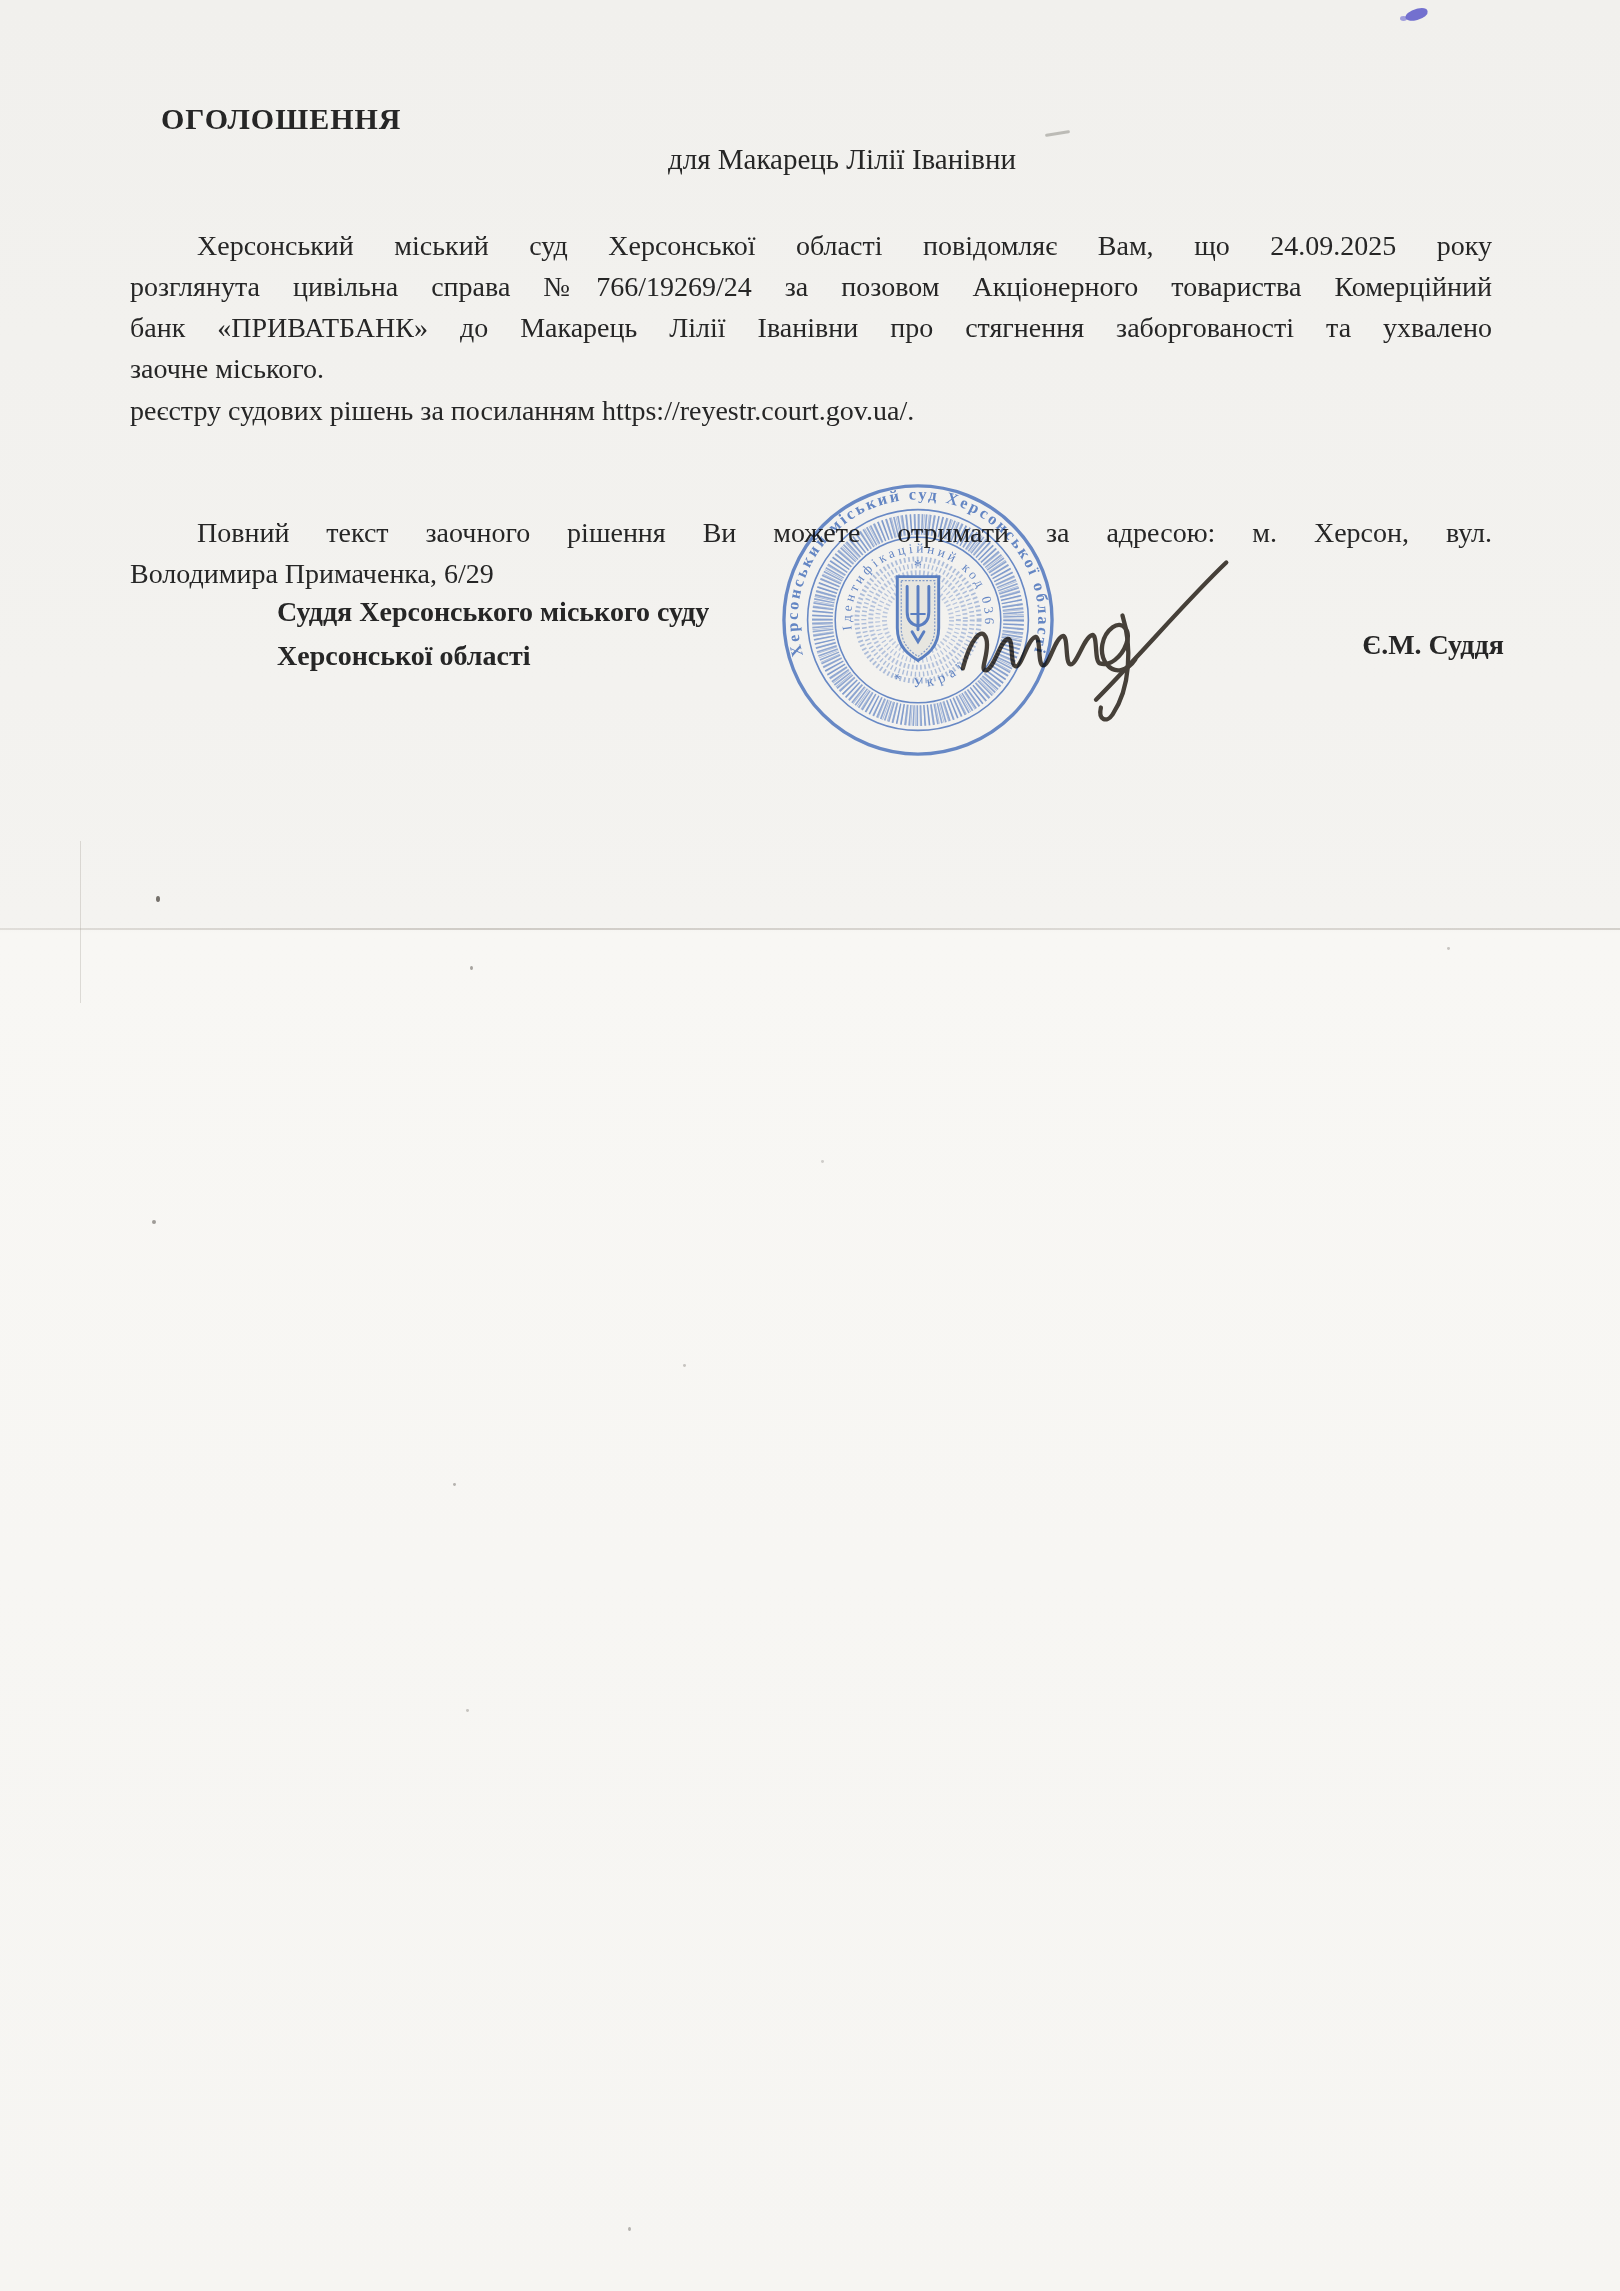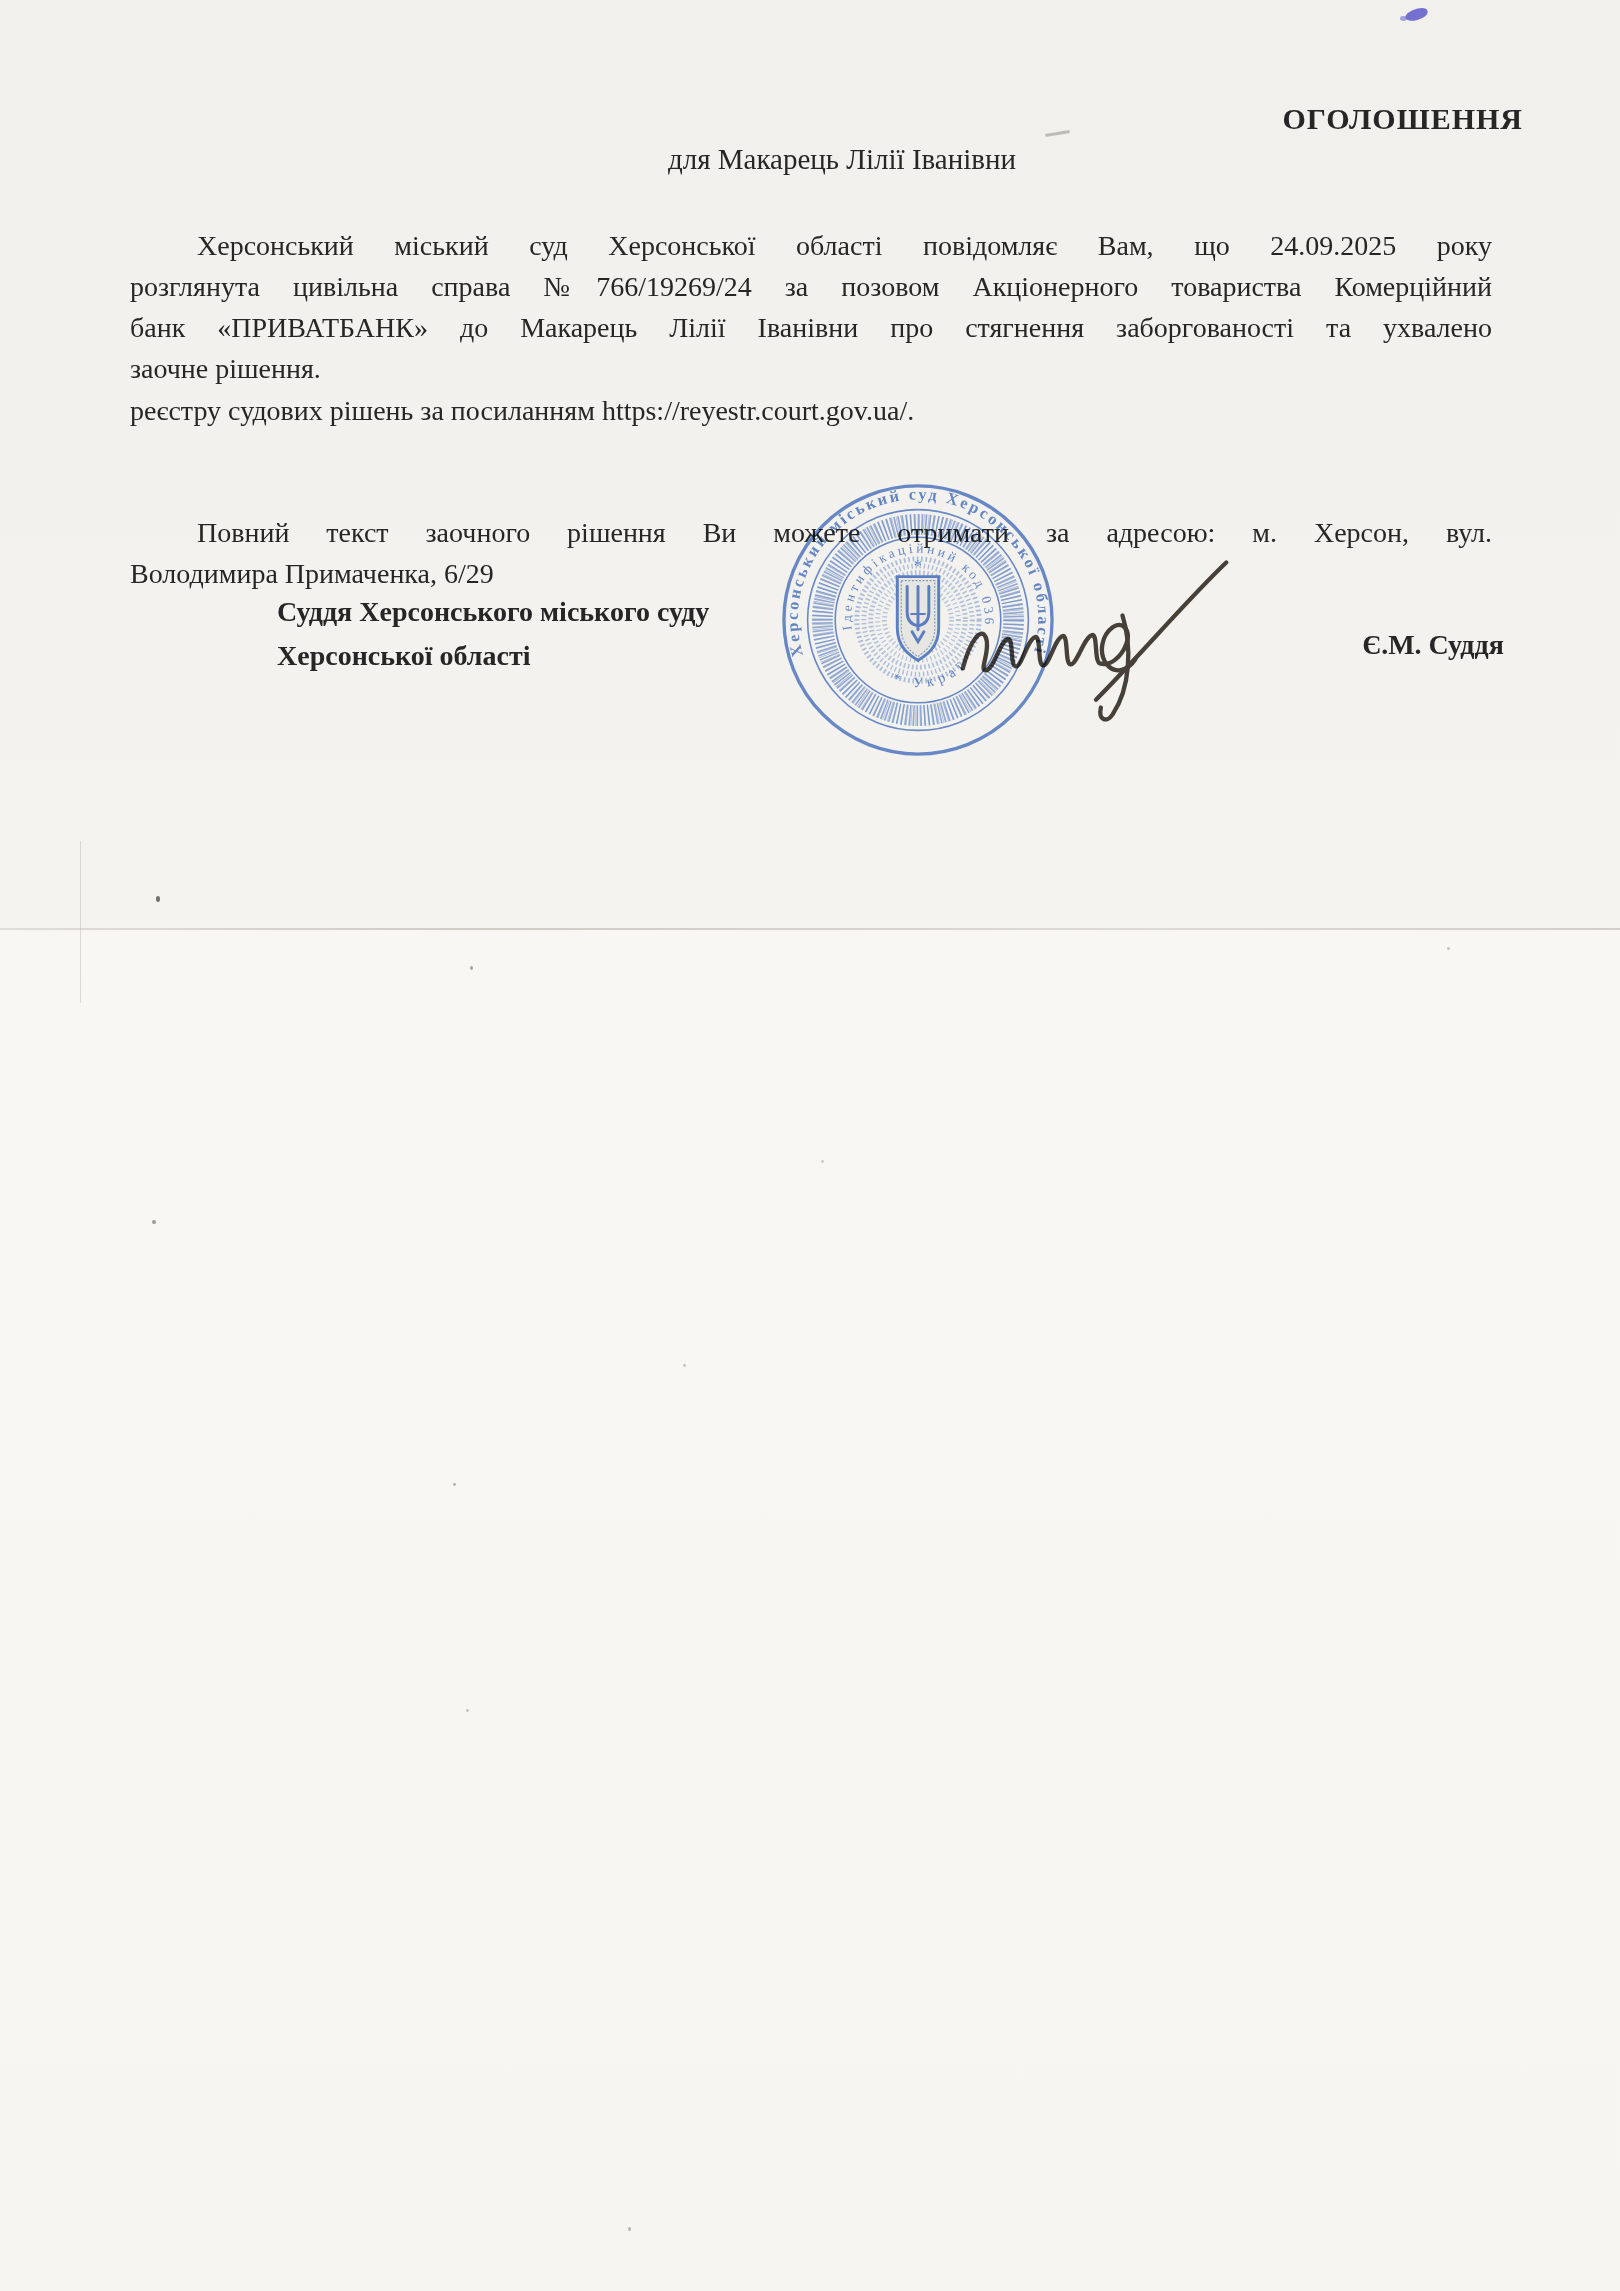--- a/index.html
+++ b/index.html
@@ -22,21 +22,21 @@
     position:absolute;left:80px;top:841px;width:1px;height:162px;
     background:rgba(168,162,154,.35);
   }
   .content{
     position:absolute;left:130px;top:0;width:1362px;
     color:#262626;
     font-size:28px;
   }
   .doc-title{
     position:absolute;top:102px;left:0;width:100%;
-    text-align:right;font-weight:bold;font-size:30px;letter-spacing:1px;
+    text-align:left;font-weight:bold;font-size:30px;letter-spacing:1px;
     transform:translateX(31px);
   }
   .doc-subtitle{
     position:absolute;top:143px;left:0;width:100%;
     text-align:center;font-weight:normal;font-size:29px;
     transform:translateX(31px);
   }
   .para{position:absolute;left:0;width:100%;}
   .p1{top:225px;}
   .p2{top:390px;}
@@ -109,21 +109,21 @@
 
   <div class="content">
 
     <div class="doc-title">ОГОЛОШЕННЯ</div>
     <div class="doc-subtitle">для Макарець Лілії Іванівни</div>
 
     <div class="para p1">
       <div class="line indent">Херсонський міський суд Херсонської області повідомляє Вам, що 24.09.2025 року</div>
       <div class="line">розглянута цивільна справа №766/19269/24 за позовом Акціонерного товариства Комерційний</div>
       <div class="line">банк «ПРИВАТБАНК» до Макарець Лілії Іванівни про стягнення заборгованості та ухвалено</div>
-      <div class="line lastline">заочне рішення.</div>
+      <div class="line lastline">заочне міського.</div>
     </div>
 
     <div class="para p2">
       <div class="line lastline">реєстру судових рішень за посиланням https://reyestr.court.gov.ua/.</div>
     </div>
 
     <div class="para p3">
       <div class="line indent">Повний текст заочного рішення Ви можете отримати за адресою: м. Херсон, вул.</div>
       <div class="line lastline">Володимира Примаченка, 6/29</div>
     </div>

